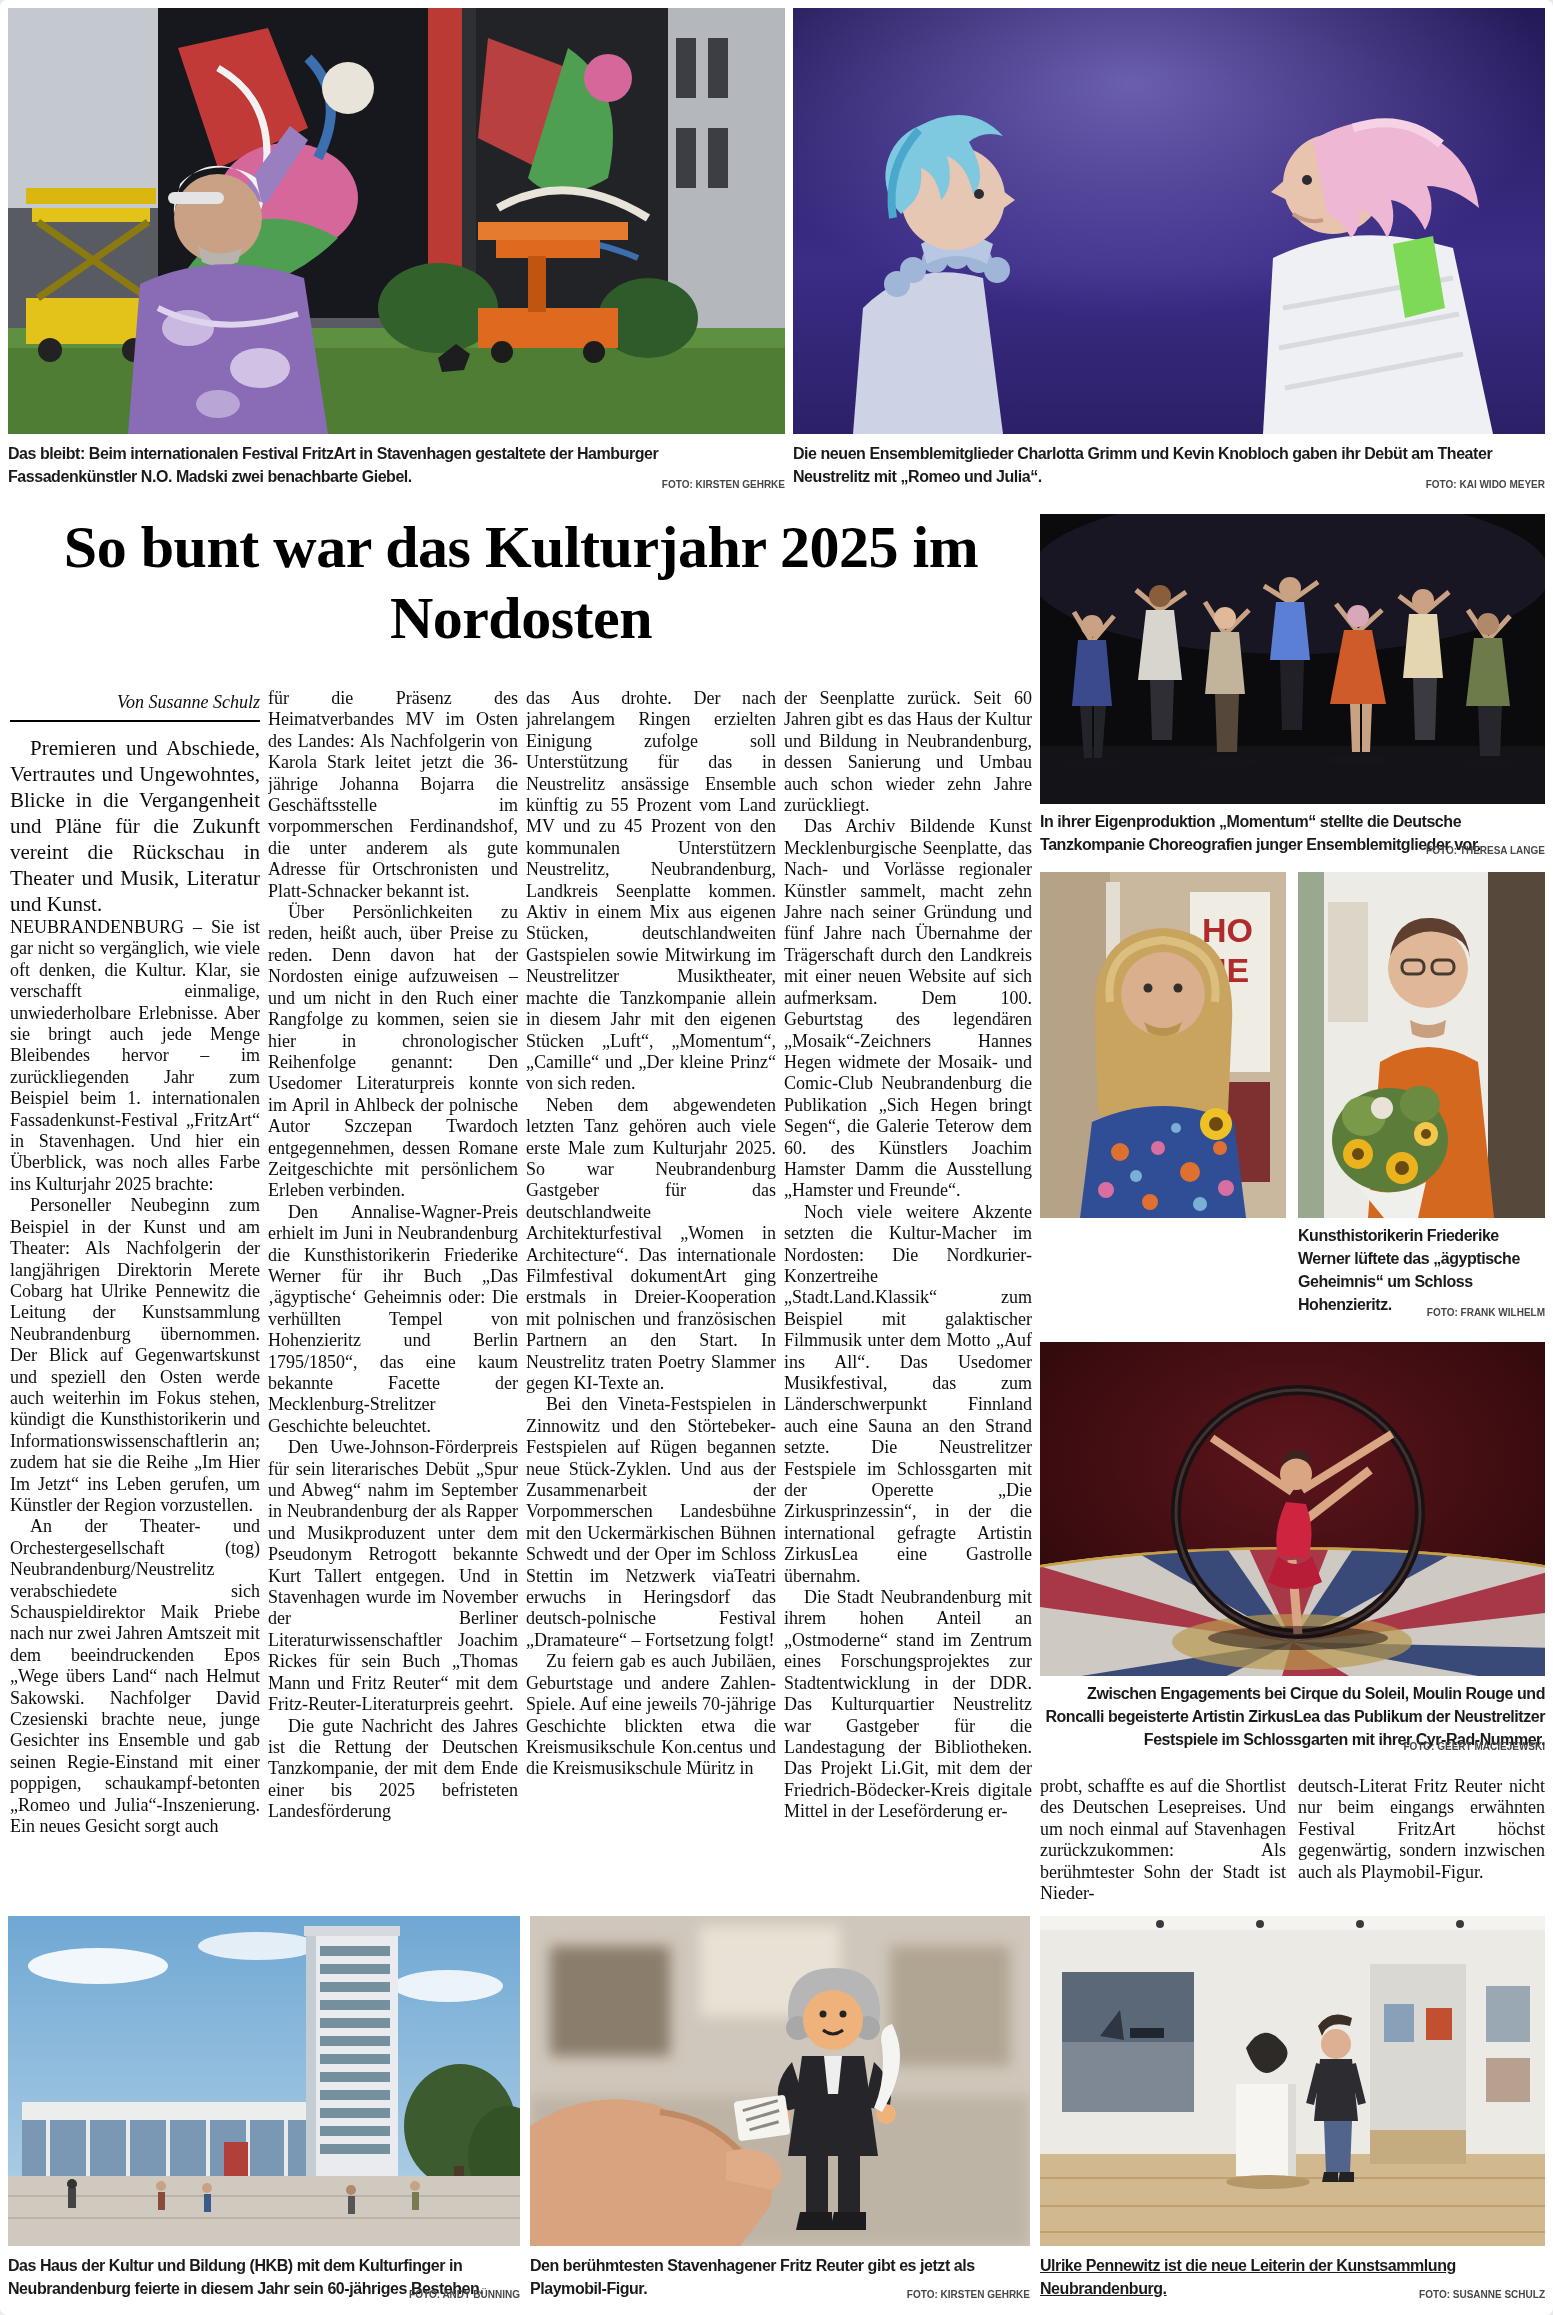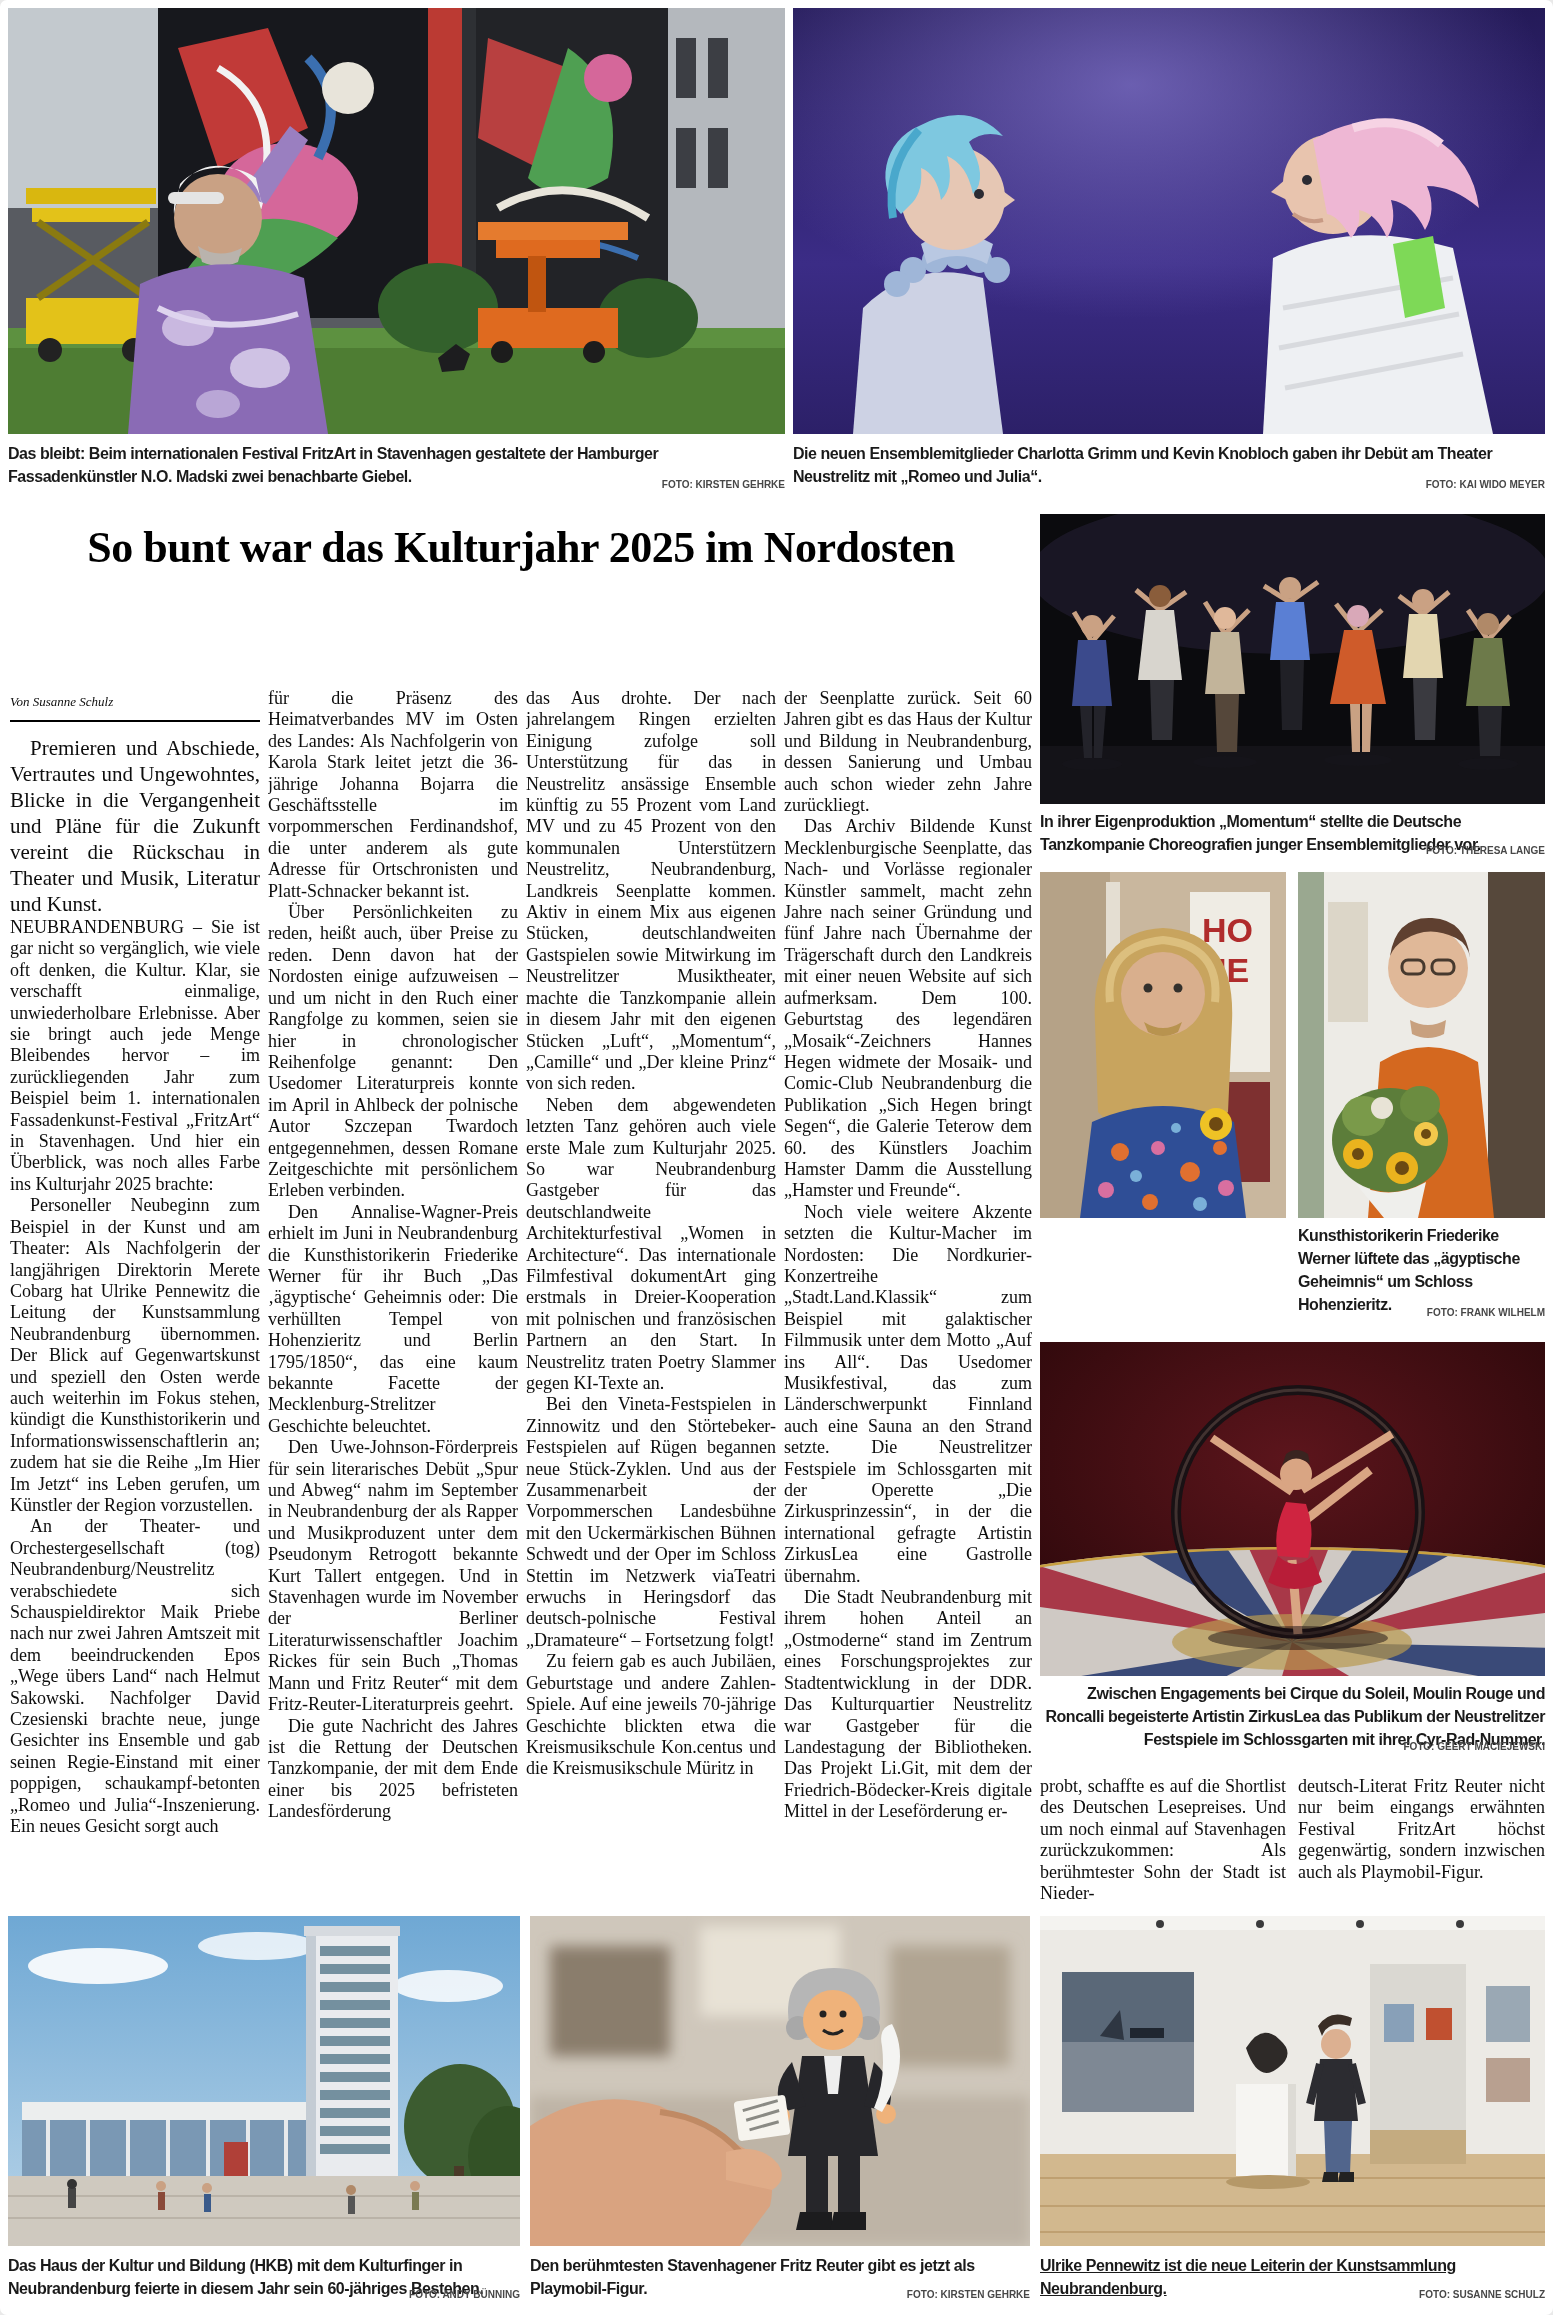--- a/index.html
+++ b/index.html
@@ -5,27 +5,27 @@
   html,body{margin:0;padding:0;background:#e9e9e9;}
   #page{position:relative;width:1553px;height:2315px;background:#ffffff;overflow:hidden;
         font-family:"Liberation Serif",serif;color:#0d0d0d;border-radius:7px;}
   .photo{position:absolute;overflow:hidden;background:#a21caf;}
   .photo svg{width:100%;height:100%;display:block;}
   .cap{position:absolute;font-family:"Liberation Sans",sans-serif;font-weight:bold;
        font-size:16px;line-height:23px;letter-spacing:-0.45px;color:#1a1a1a;}
   .credit{position:absolute;right:0;bottom:3px;font-family:"Liberation Sans",sans-serif;
        font-weight:bold;font-size:10px;line-height:12px;letter-spacing:0;color:#474747;}
   .headline{position:absolute;left:10px;top:512px;width:1022px;text-align:center;
-       font-weight:bold;font-size:44px;line-height:71px;letter-spacing:-0.5px;color:#000;}
+       font-weight:bold;font-size:60px;line-height:71px;letter-spacing:-0.5px;color:#000;}
   .headline span{display:inline-block;max-width:940px;}
   .col{position:absolute;top:688px;width:250px;height:1230px;overflow:hidden;
        text-align:justify;font-size:18px;line-height:21.4px;}
   .col p{margin:0;text-indent:20px;hyphens:auto;-webkit-hyphens:auto;}
   .col p.noind,.col p:first-child{text-indent:0;}
-  .byline{text-align:left;font-style:italic;font-size:13px;line-height:20px;padding-top:4px;}
+  .byline{text-align:right;font-style:italic;font-size:18px;line-height:20px;padding-top:4px;}
   .rule{border-bottom:2px solid #000;margin:8px 0 13px 0;}
   .lead{font-weight:normal;font-size:21px;line-height:26px;text-indent:0;margin-bottom:1px;
         text-align:justify;hyphens:auto;}
   .contp{position:absolute;width:246px;text-align:justify;font-size:18px;line-height:21.4px;
         hyphens:auto;}
 </style>
 </head>
 <body>
 
 <div id="page">

